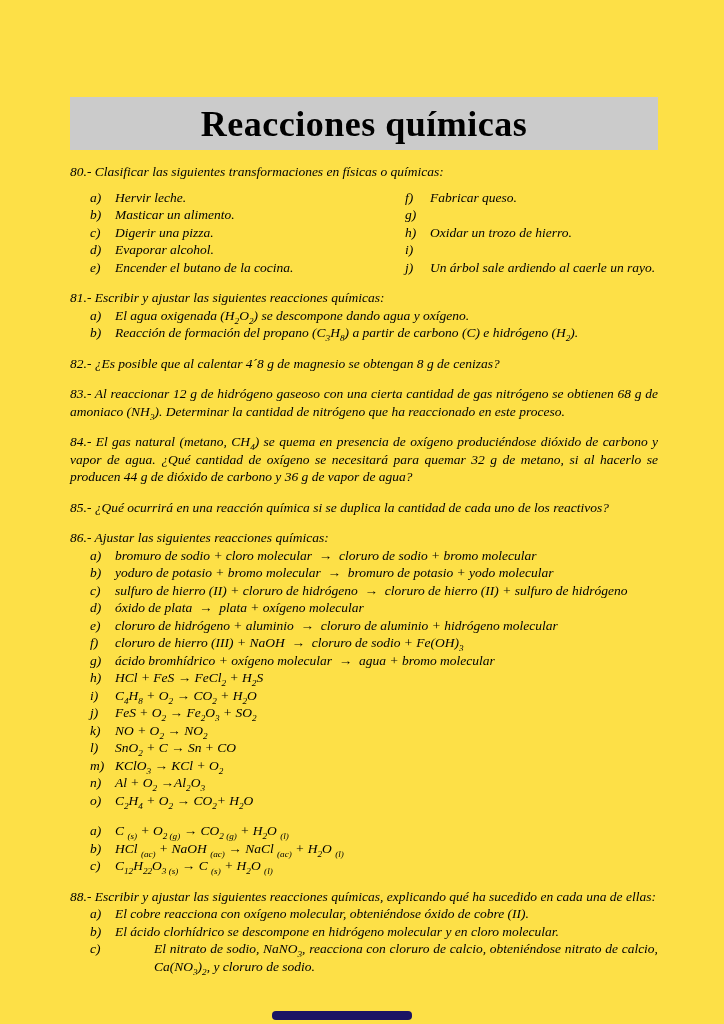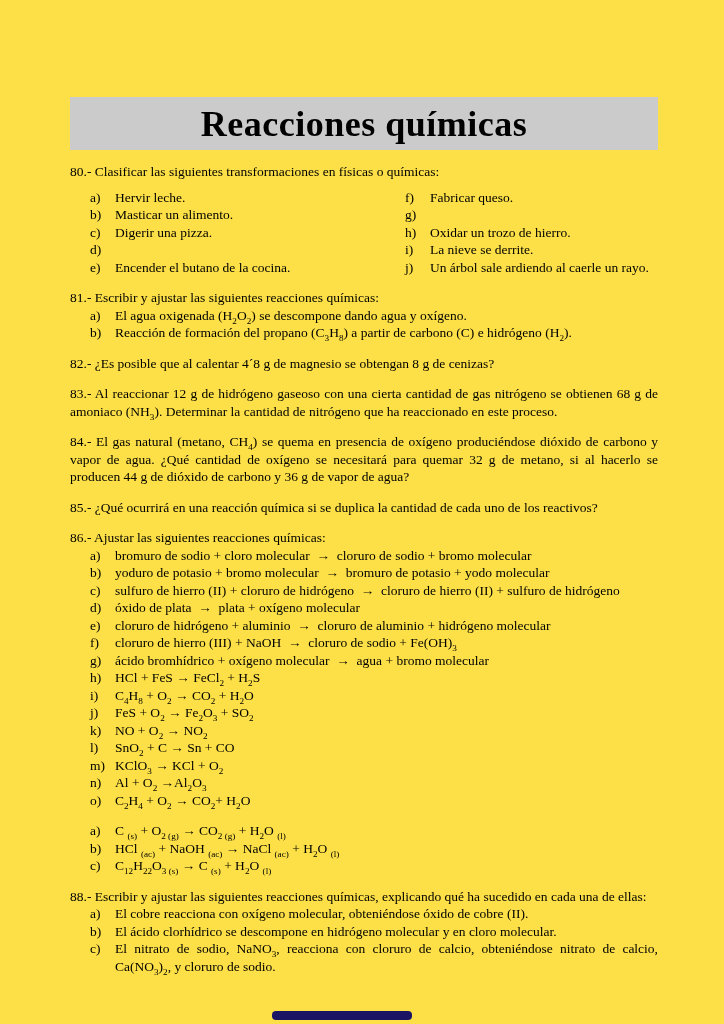--- a/index.html
+++ b/index.html
@@ -16,32 +16,32 @@
   .content { padding: 97px 66px 0 70px; }
   .title-box {
     background: #cbcbcb; height: 53px;
     display: flex; align-items: center; justify-content: center;
     margin-bottom: 2px;
   }
   .title-text {
     font-size: 36px; font-weight: bold; letter-spacing: 0.5px;
     line-height: 1;
   }
-  .section { margin-top: 13px; }
+  .section { margin-top: 13px; font-style: italic; }
   .heading { line-height: 17.5px; }
   .list { margin-top: 8px; }
   .row { display: flex; line-height: 17.5px; }
   .row .marker { flex: 0 0 25px; margin-left: 20px; }
   .row .txt { flex: 1 1 auto; }
   .two-col { display: flex; }
   .col-left { width: 315px; flex: 0 0 315px; }
   .col-right { flex: 1 1 auto; }
   .para { line-height: 17.5px; text-align: justify; }
   .para-line { line-height: 17.5px; }
-  .justify { text-align: justify; }
+  .justify { text-align: justify; margin-left: 39px; }
   sub { font-size: 0.68em; line-height: 0; }
   .scroll-indicator {
     position: absolute; left: 272px; top: 1011px;
     width: 140px; height: 9px; border-radius: 4px;
     background: #1b1464;
   }
 </style>
 </head>
 <body>
 
@@ -63,41 +63,41 @@
           <div class="row">
               <span class="marker">b)</span>
               <span class="txt">Masticar un alimento.</span>
             </div>
           <div class="row">
               <span class="marker">c)</span>
               <span class="txt">Digerir una pizza.</span>
             </div>
           <div class="row">
               <span class="marker">d)</span>
+              <span class="txt">Evaporar alcohol.</span>
             </div>
           <div class="row">
               <span class="marker">e)</span>
               <span class="txt">Encender el butano de la cocina.</span>
             </div>
         </div>
         <div class="col-right">
           <div class="row">
               <span class="marker">f)</span>
               <span class="txt">Fabricar queso.</span>
             </div>
           <div class="row">
               <span class="marker">g)</span>
             </div>
           <div class="row">
               <span class="marker">h)</span>
               <span class="txt">Oxidar un trozo de hierro.</span>
             </div>
           <div class="row">
               <span class="marker">i)</span>
-              <span class="txt">La nieve se derrite.</span>
             </div>
           <div class="row">
               <span class="marker">j)</span>
               <span class="txt">Un árbol sale ardiendo al caerle un rayo.</span>
             </div>
         </div>
       </div>
     </div>
 
     <div class="section">

